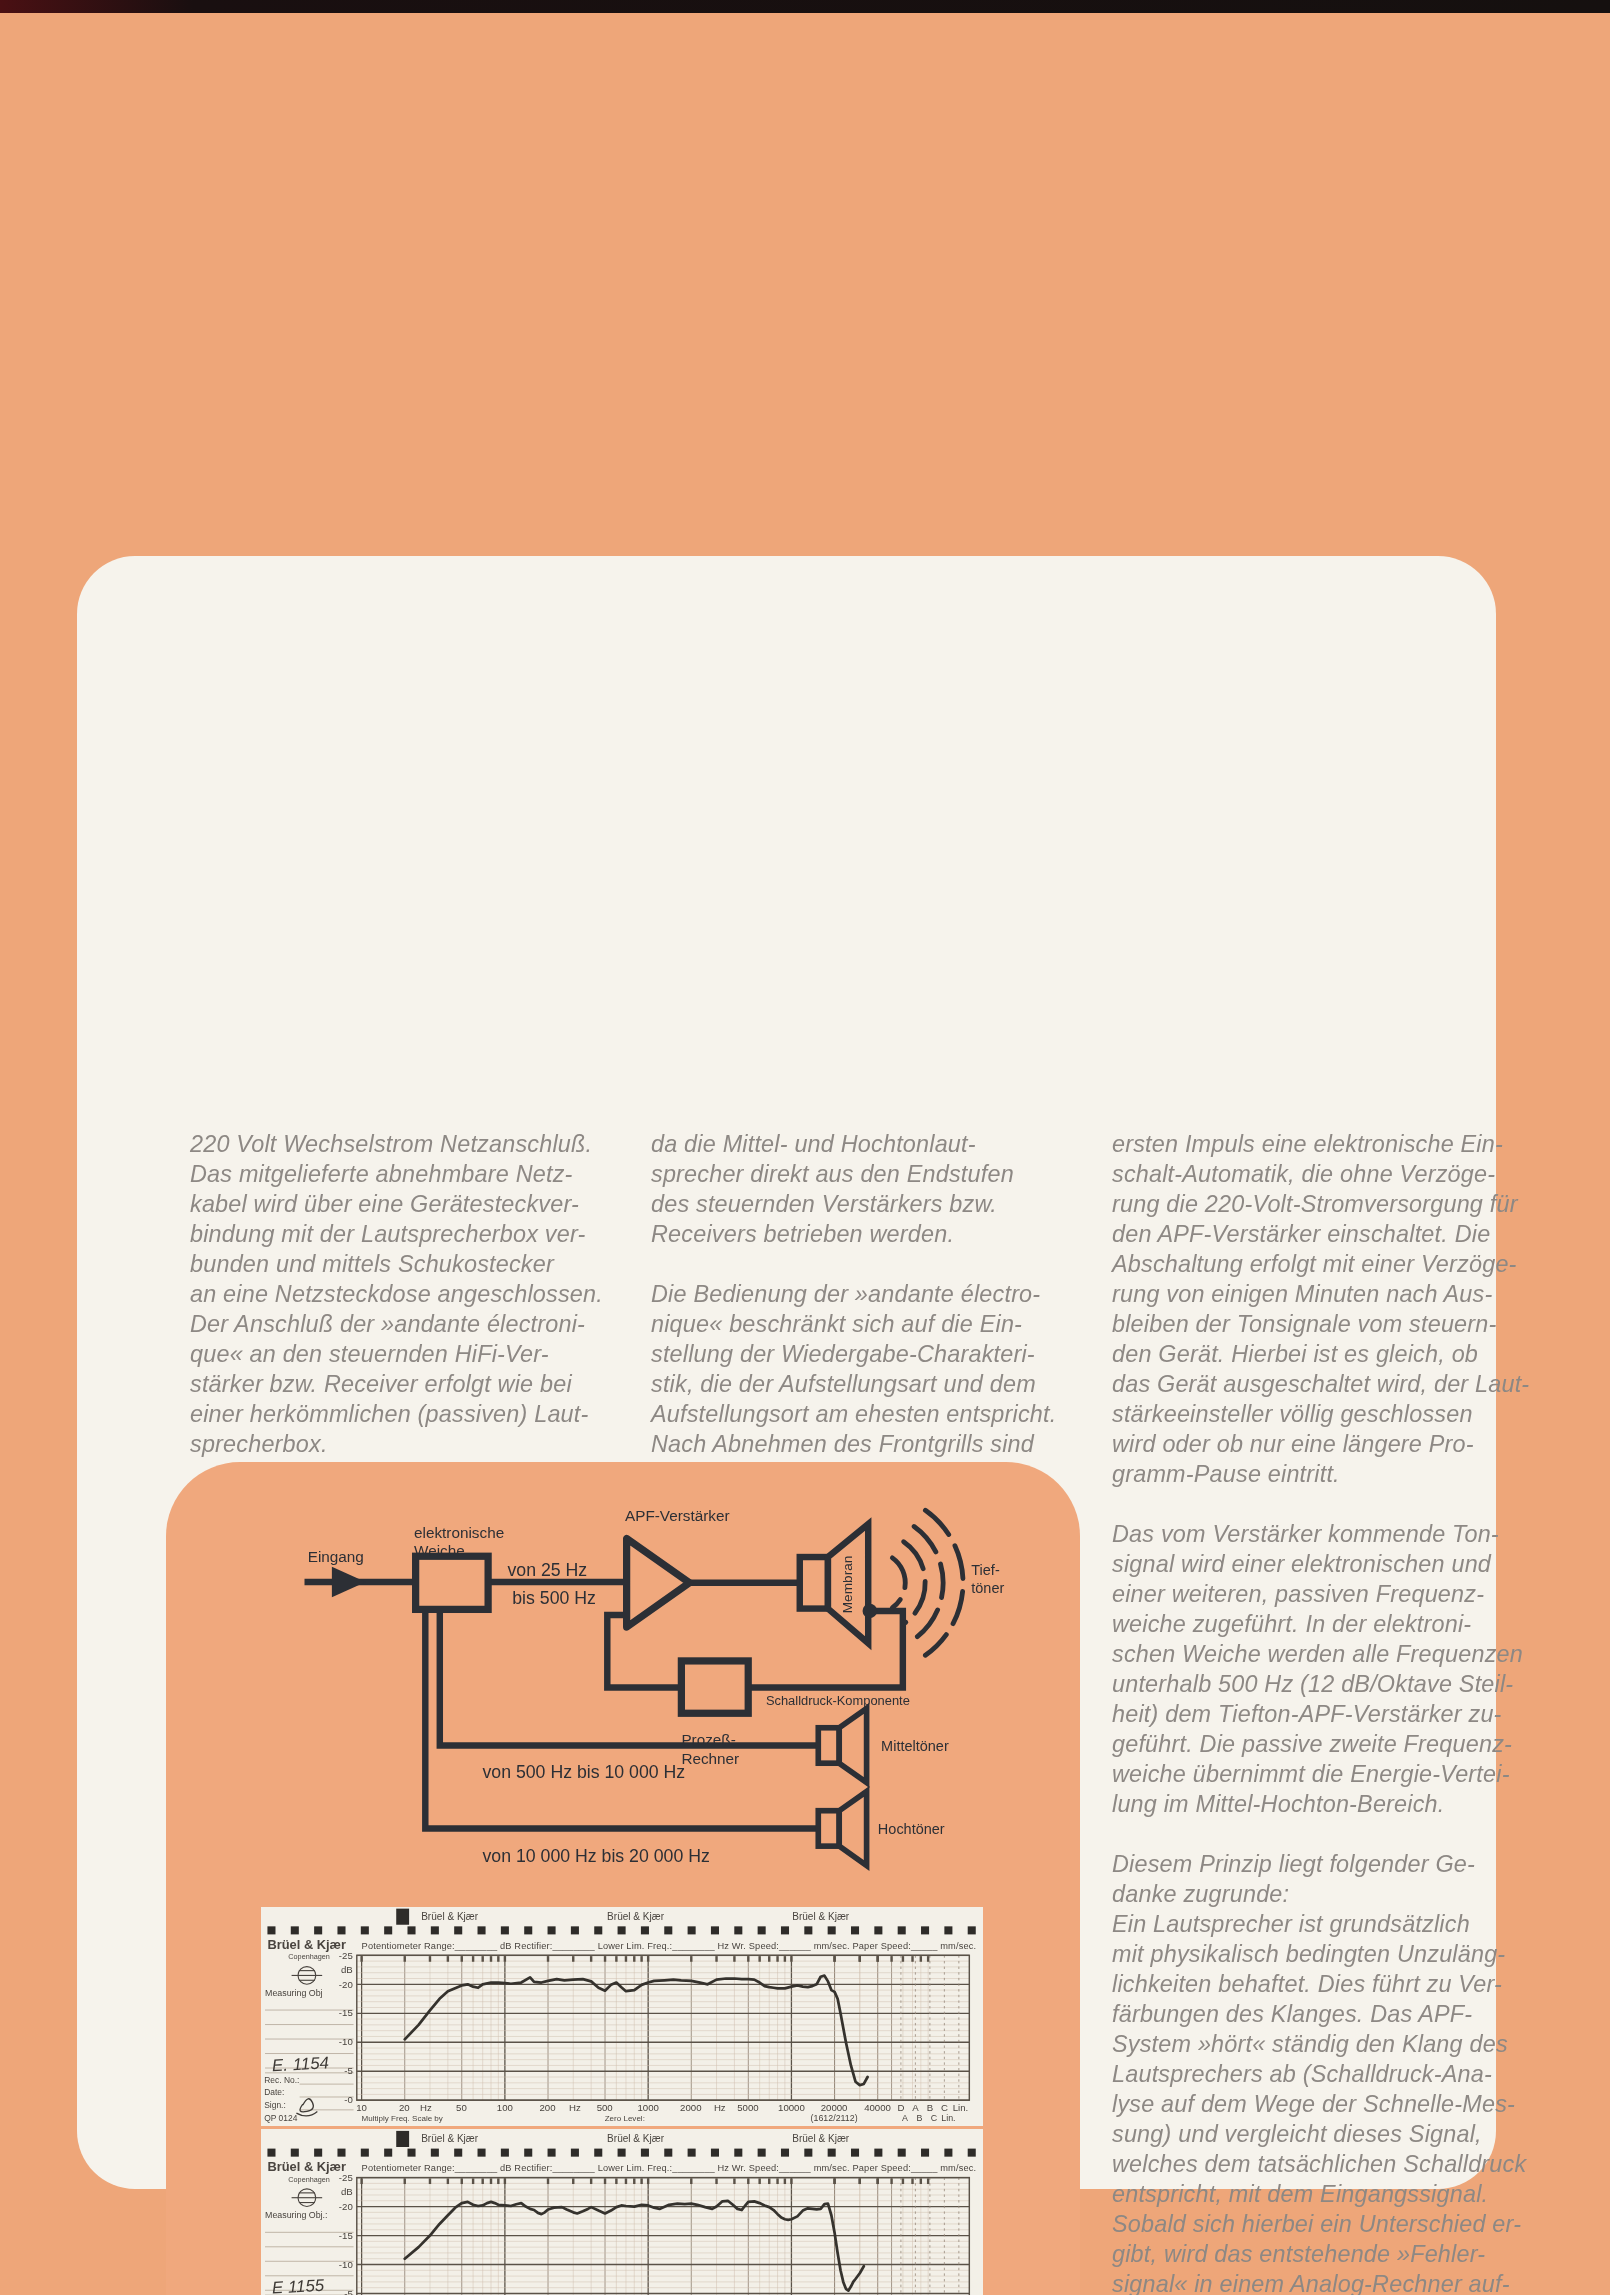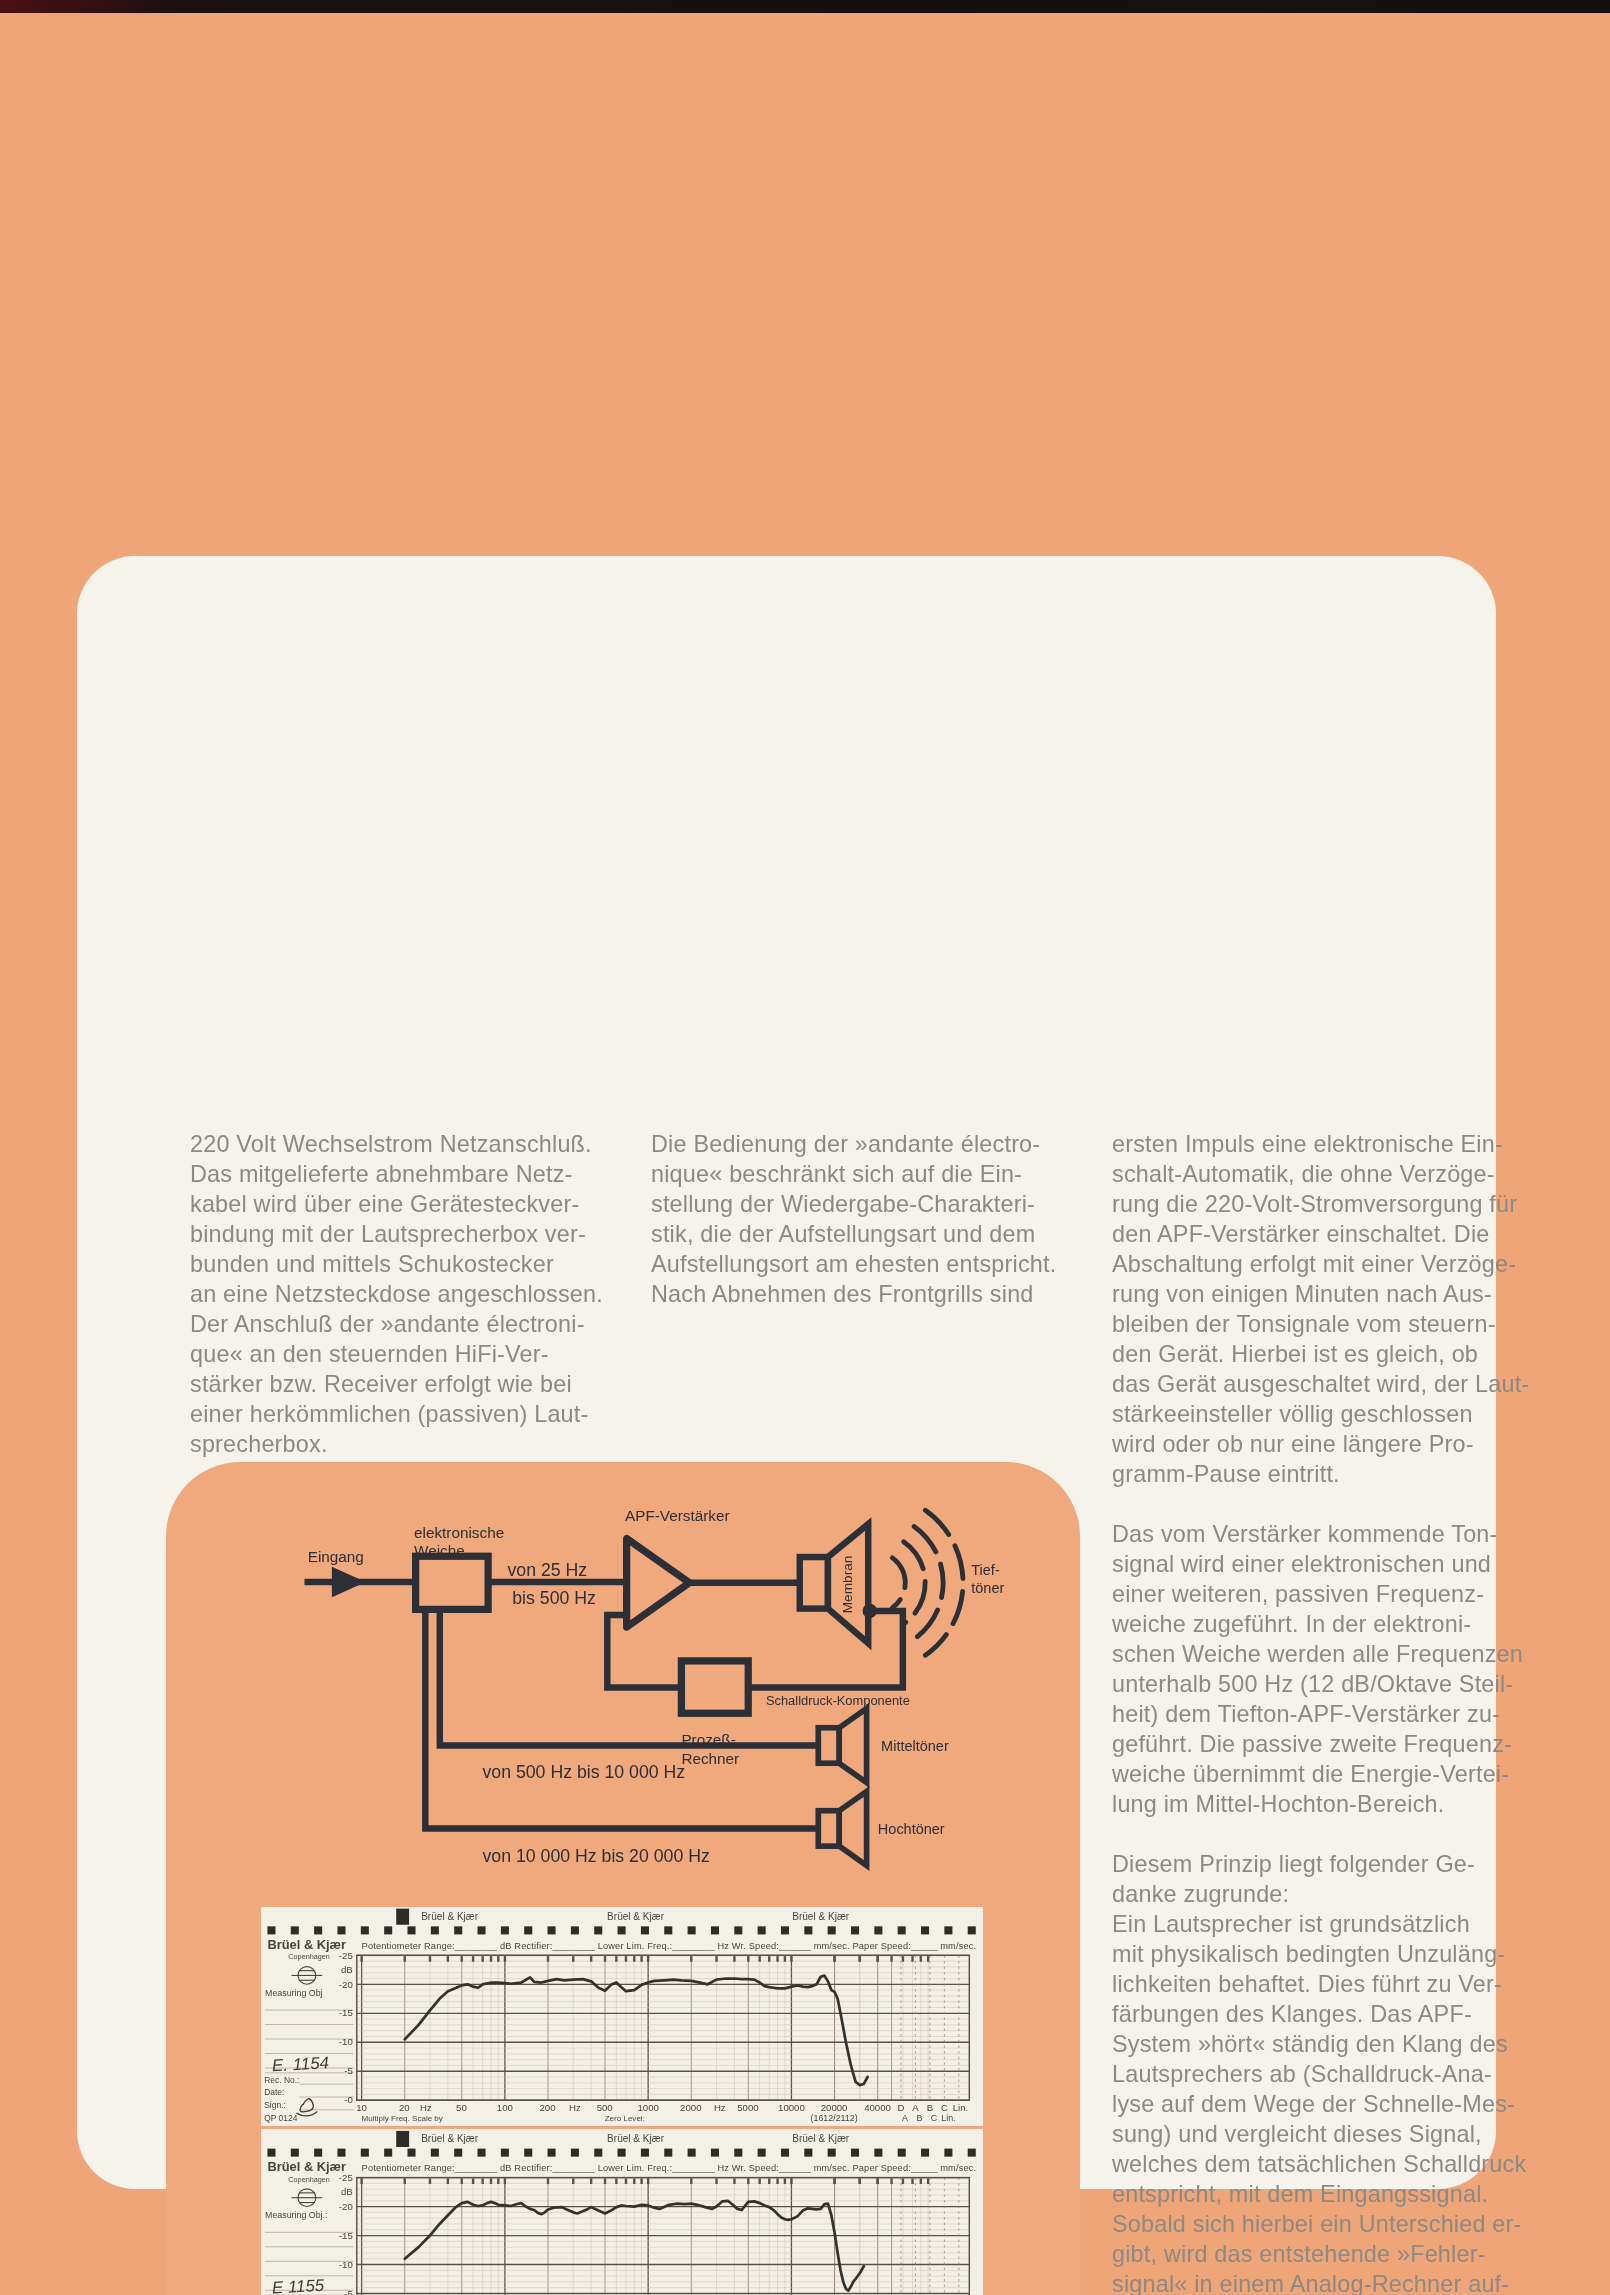--- a/index.html
+++ b/index.html
@@ -18,21 +18,21 @@
   .sheet{
     position:absolute;left:77px;top:556px;width:1419px;height:1633px;
     background:#f6f3ec;border-radius:58px;
   }
   .col{
     position:absolute;
     color:#8d8884;
     font-size:23.4px;line-height:30px;letter-spacing:0.2px;
     text-align:left;
   }
-  .col p{margin:0 0 30px 0;white-space:pre-line;}
+  .col p{margin:0 0 30px 0;white-space:pre-line;font-style:italic;}
   .col p b{font-weight:700;color:#6e6a66;}
   .col-top-left   {left:113px;top:573px;width:456px;}
   .col-top-middle {left:574px;top:573px;width:427px;}
   .col-right      {left:1035px;top:573px;width:445px;}
   .panel{
     position:absolute;left:89px;top:906px;width:914px;height:908px;
     background:#f0a87d;border-radius:74px;
   }
   .diagram{position:absolute;left:0;top:0;}
   .chart{position:absolute;left:95px;background:#f3f0e8;}
@@ -56,20 +56,24 @@
 bindung mit der Lautsprecherbox ver-
 bunden und mittels Schukostecker
 an eine Netzsteckdose angeschlossen.
 Der Anschluß der »andante électroni-
 que« an den steuernden HiFi-Ver-
 stärker bzw. Receiver erfolgt wie bei
 einer herkömmlichen (passiven) Laut-
 sprecherbox.</p>
       </div>
     <div class="col col-top-middle">
+        <p>da die Mittel- und Hochtonlaut-
+sprecher direkt aus den Endstufen
+des steuernden Verstärkers bzw.
+Receivers betrieben werden.</p>
         <p>Die Bedienung der »andante électro-
 nique« beschränkt sich auf die Ein-
 stellung der Wiedergabe-Charakteri-
 stik, die der Aufstellungsart und dem
 Aufstellungsort am ehesten entspricht.
 Nach Abnehmen des Frontgrills sind</p>
       </div>
     <div class="col col-right">
         <p>ersten Impuls eine elektronische Ein-
 schalt-Automatik, die ohne Verzöge-

